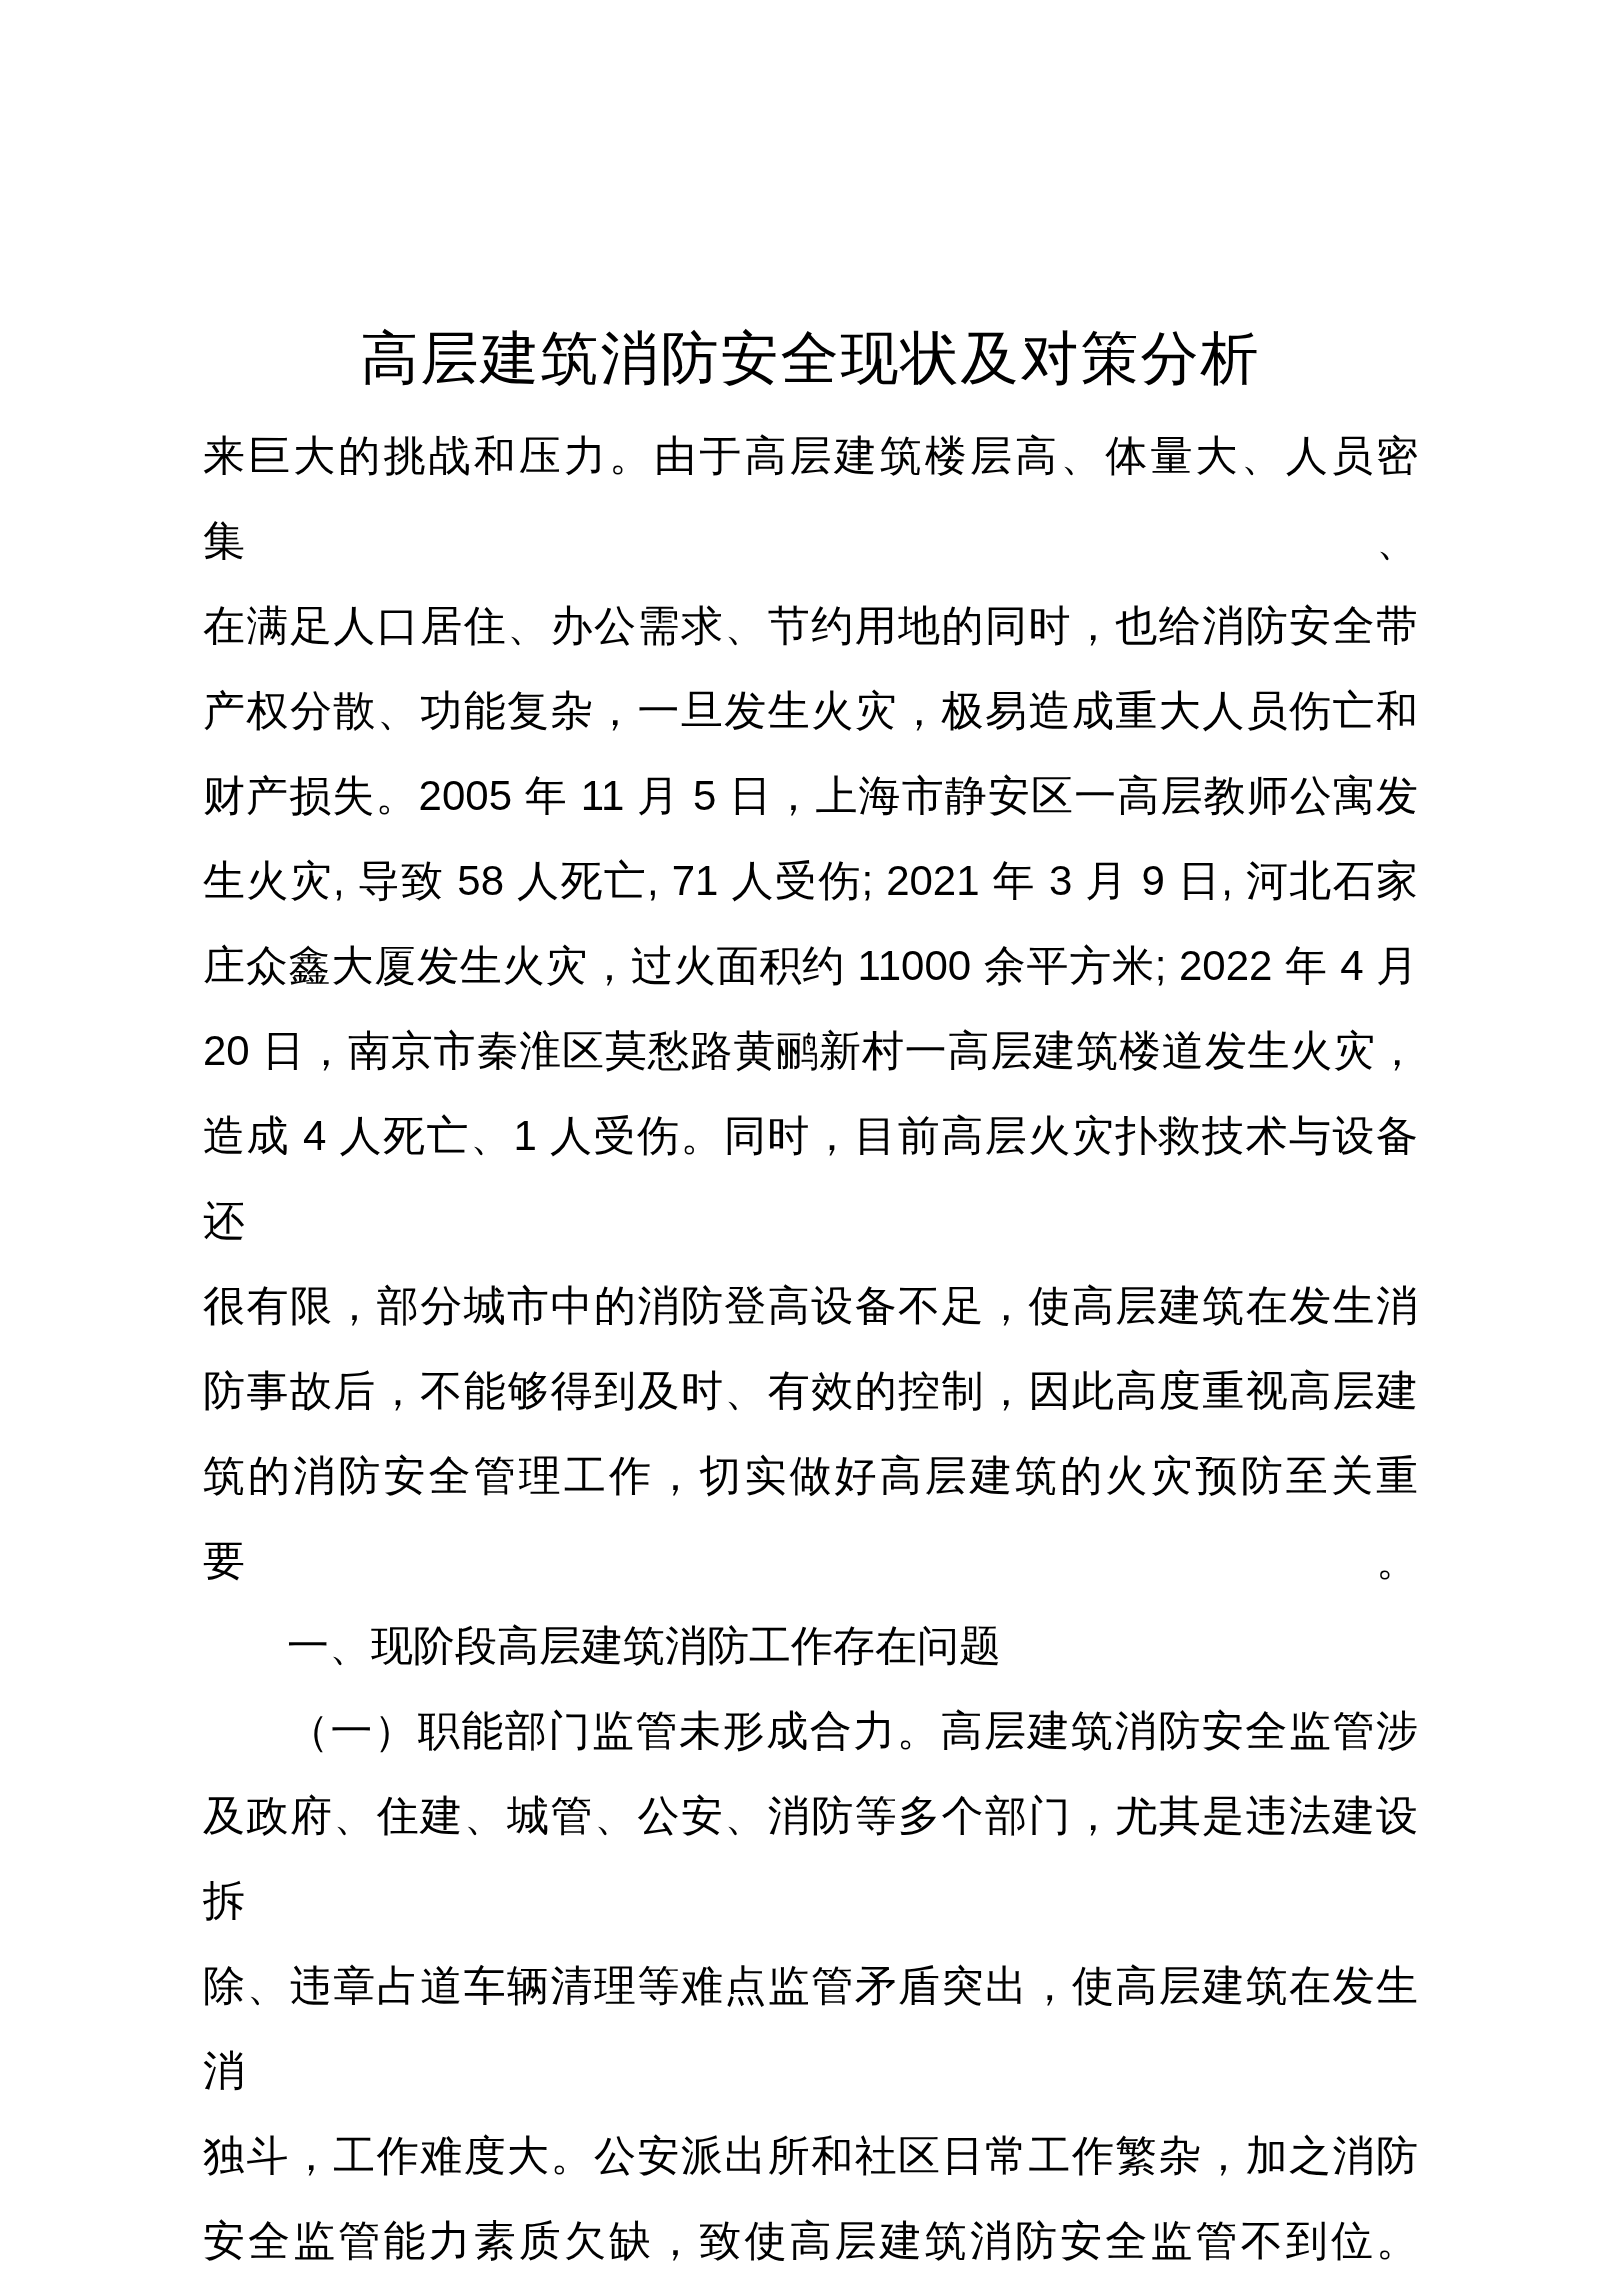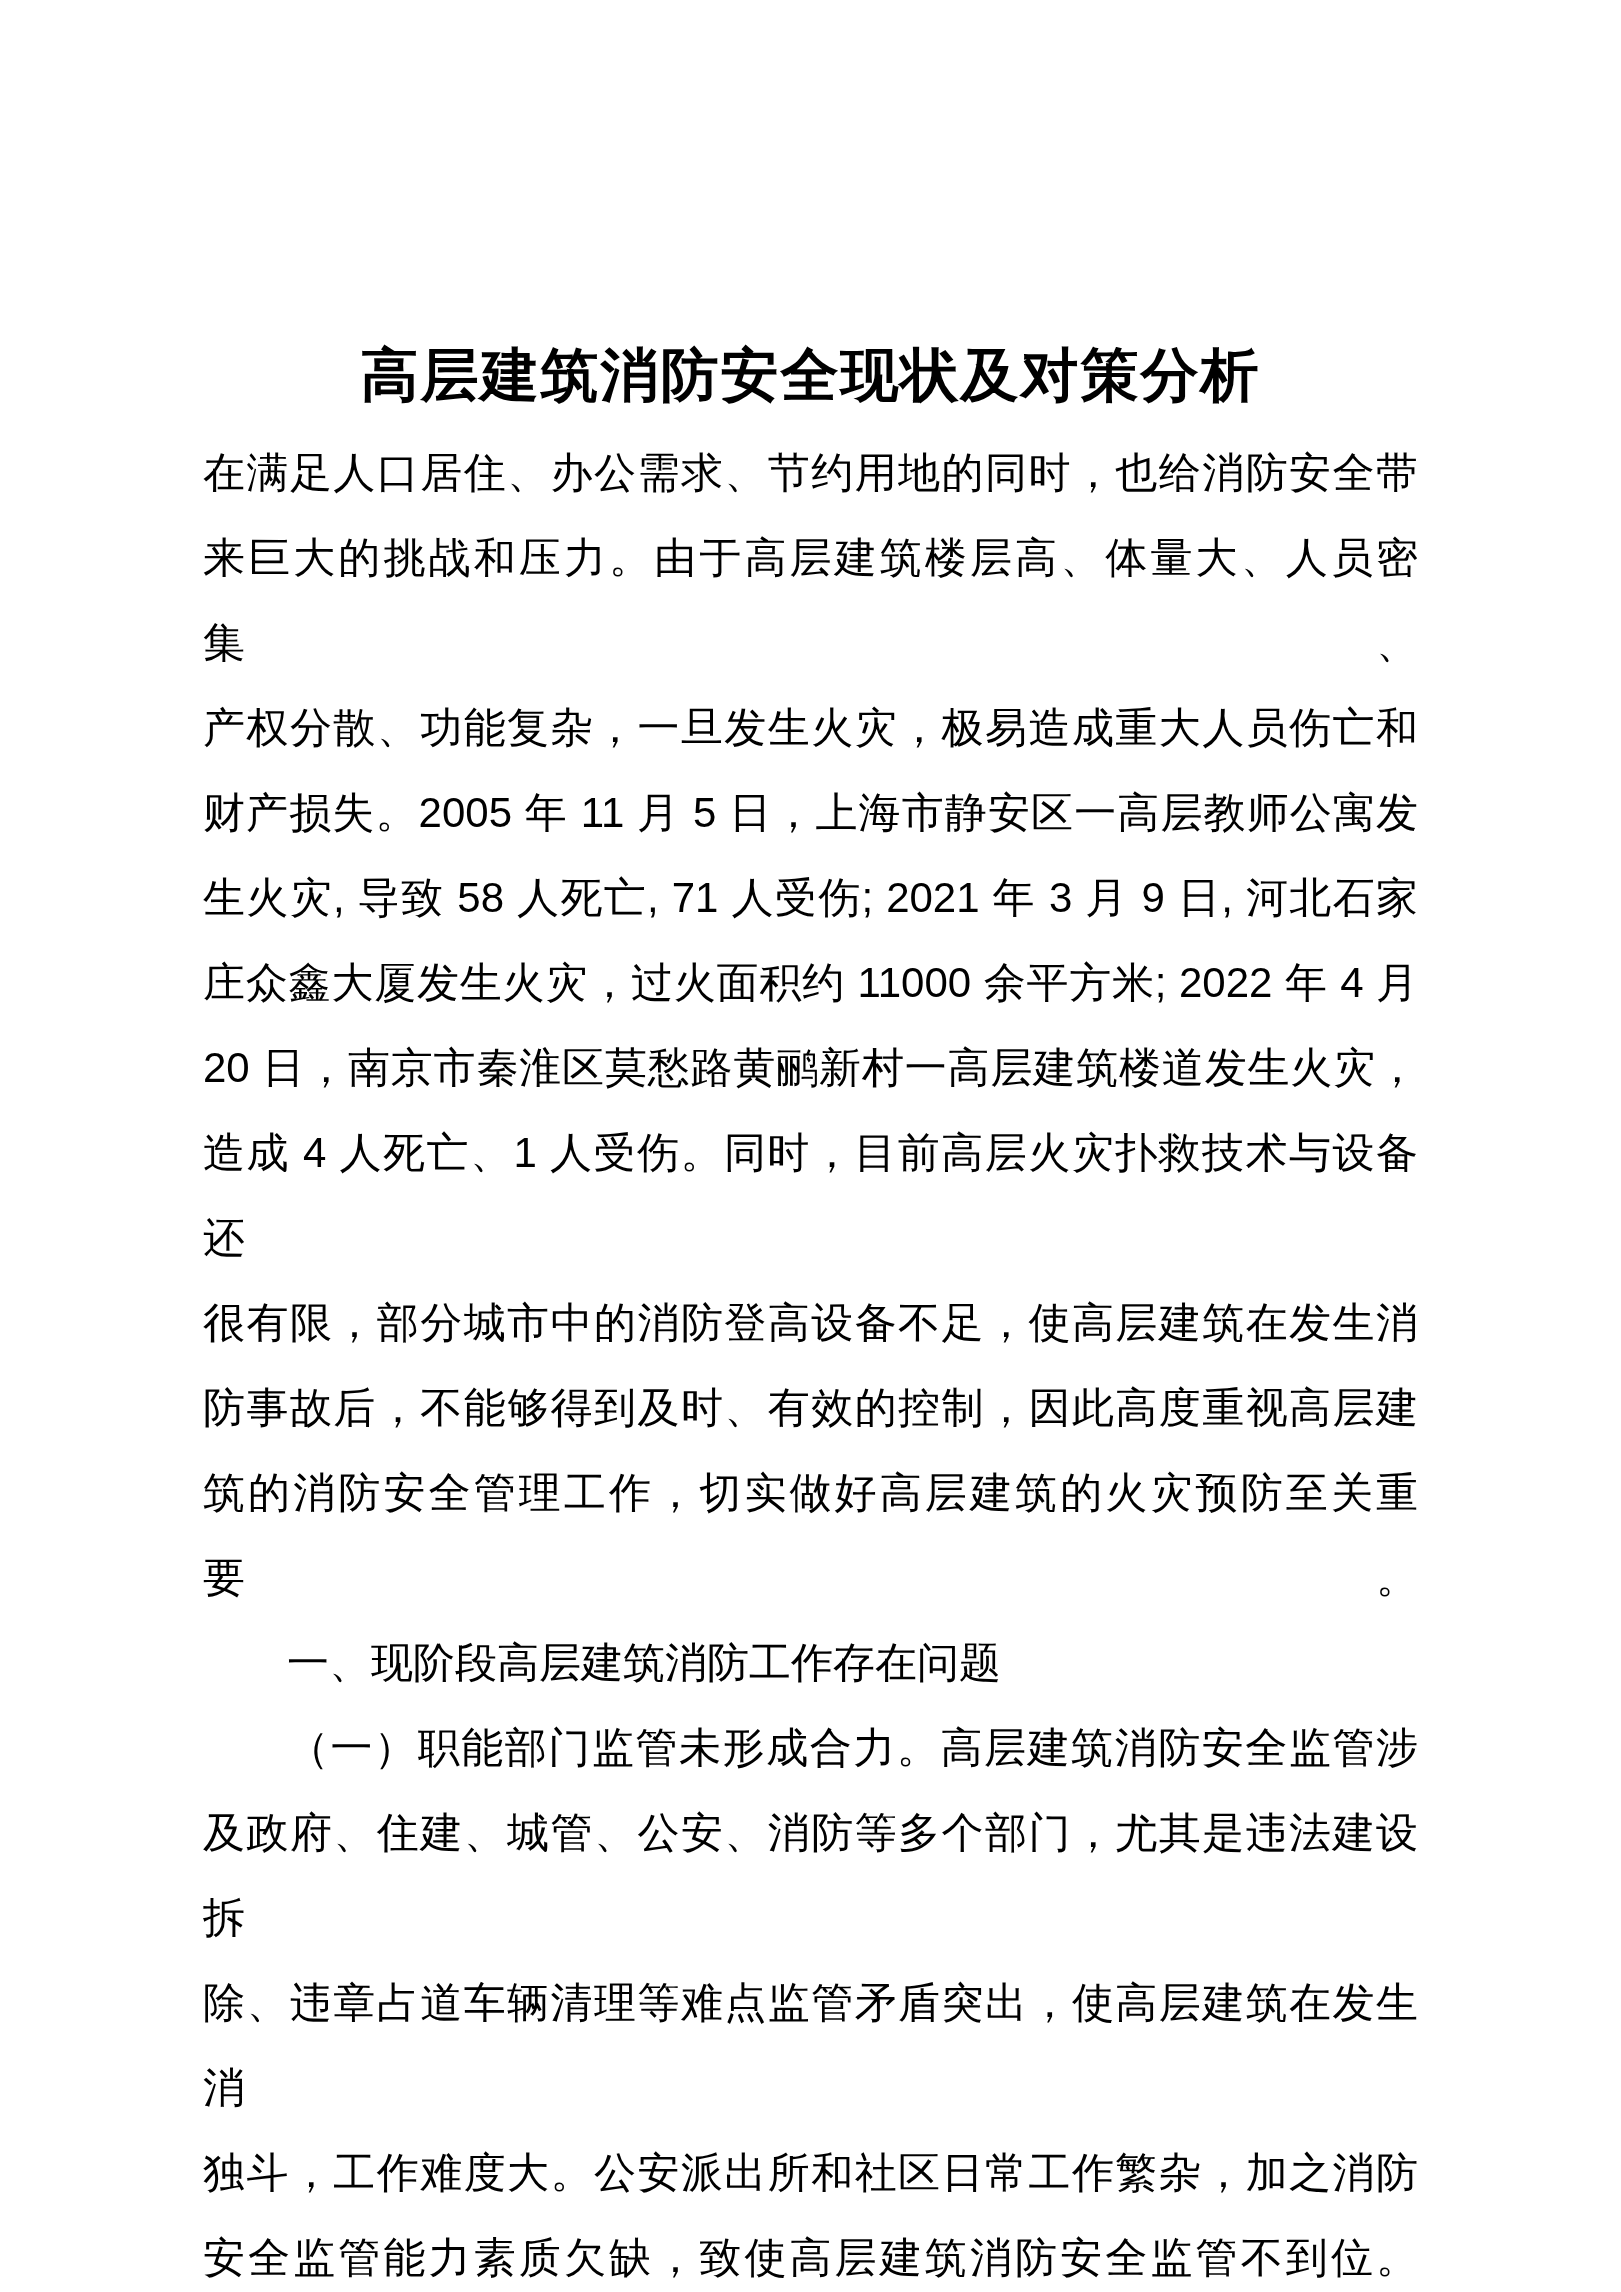--- a/index.html
+++ b/index.html
@@ -10,26 +10,26 @@
   .page {
     position: relative;
     width: 1621px;
     height: 2293px;
     background: #ffffff;
     color: #000000;
     font-family: "Liberation Sans", "DejaVu Sans", sans-serif;
     overflow: hidden;
   }
   .doc-title {
-    margin: 17px;
+    margin: 0;
     padding-top: 326px;
     text-align: center;
     font-size: 58px;
     line-height: 63px;
-    font-weight: 700;
+    font-weight: 400;
     letter-spacing: 2px;
     white-space: nowrap;
   }
   .content {
     margin: 23.5px 203px 0 203px; 
     font-size: 42px;
     line-height: 85px;
     font-weight: 500;
   }
   .line {
@@ -47,22 +47,22 @@
   }
 </style>
 </head>
 <body>
 
 <div class="page">
 
   <h1 class="doc-title">高层建筑消防安全现状及对策分析</h1>
 
   <div class="content">
+    <div class="line">来巨大的挑战和压力。由于高层建筑楼层高、体量大、人员密集、</div>
     <div class="line">在满足人口居住、办公需求、节约用地的同时，也给消防安全带</div>
-    <div class="line">来巨大的挑战和压力。由于高层建筑楼层高、体量大、人员密集、</div>
     <div class="line">产权分散、功能复杂，一旦发生火灾，极易造成重大人员伤亡和</div>
     <div class="line">财产损失。2005 年 11 月 5 日，上海市静安区一高层教师公寓发</div>
     <div class="line">生火灾, 导致 58 人死亡, 71 人受伤; 2021 年 3 月 9 日, 河北石家</div>
     <div class="line">庄众鑫大厦发生火灾，过火面积约 11000 余平方米; 2022 年 4 月</div>
     <div class="line">20 日，南京市秦淮区莫愁路黄鹂新村一高层建筑楼道发生火灾，</div>
     <div class="line">造成 4 人死亡、1 人受伤。同时，目前高层火灾扑救技术与设备还</div>
     <div class="line">很有限，部分城市中的消防登高设备不足，使高层建筑在发生消</div>
     <div class="line">防事故后，不能够得到及时、有效的控制，因此高度重视高层建</div>
     <div class="line">筑的消防安全管理工作，切实做好高层建筑的火灾预防至关重要。</div>
     <div class="line indent no-justify">一、现阶段高层建筑消防工作存在问题</div>

